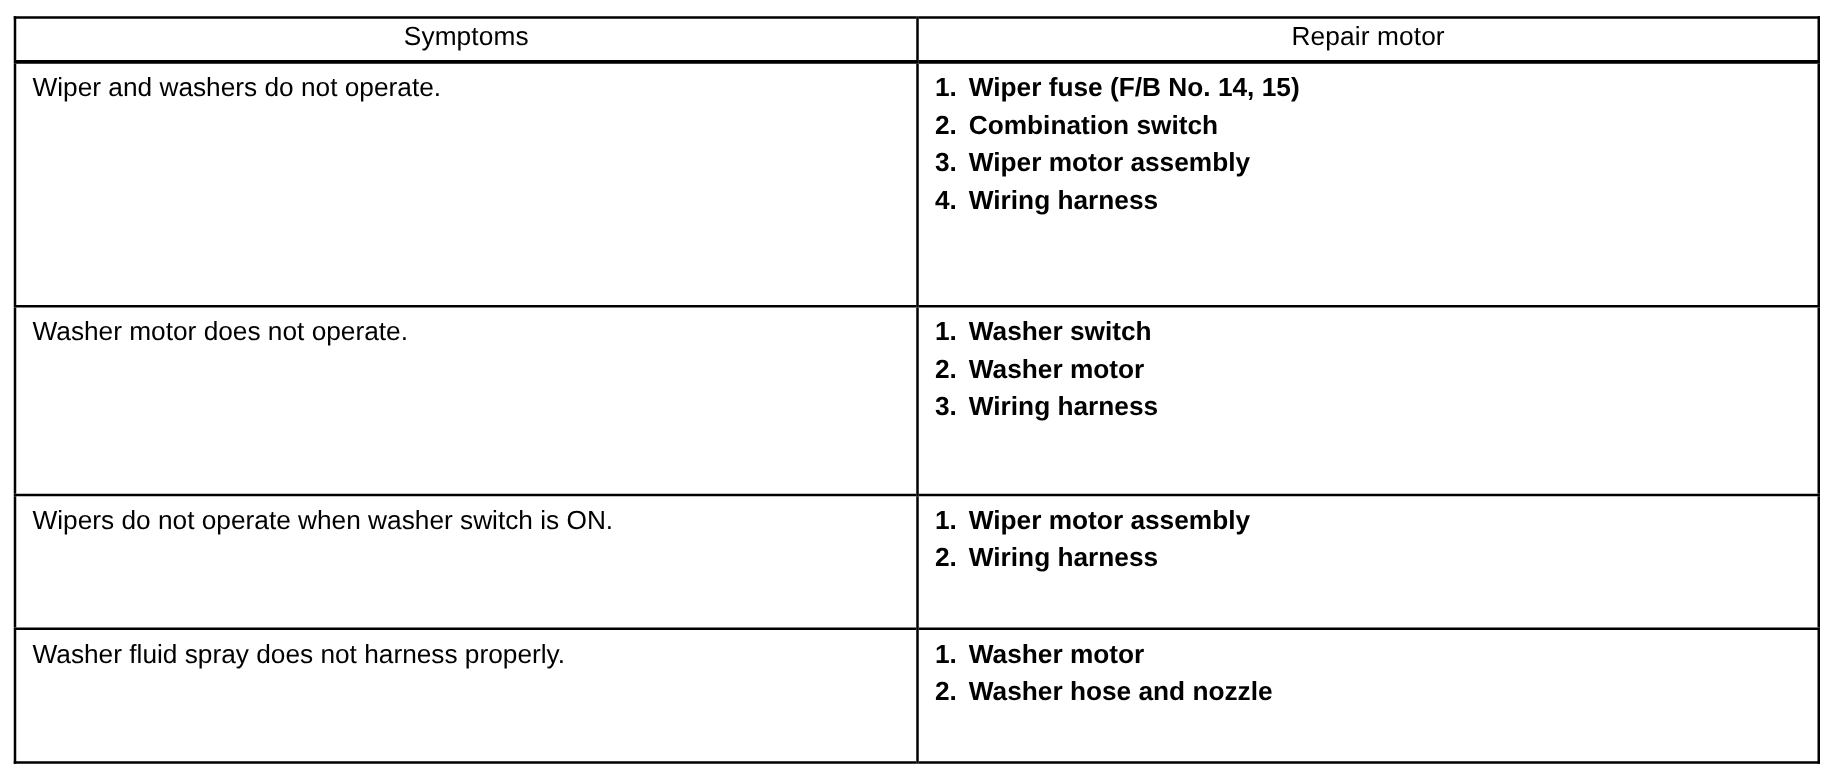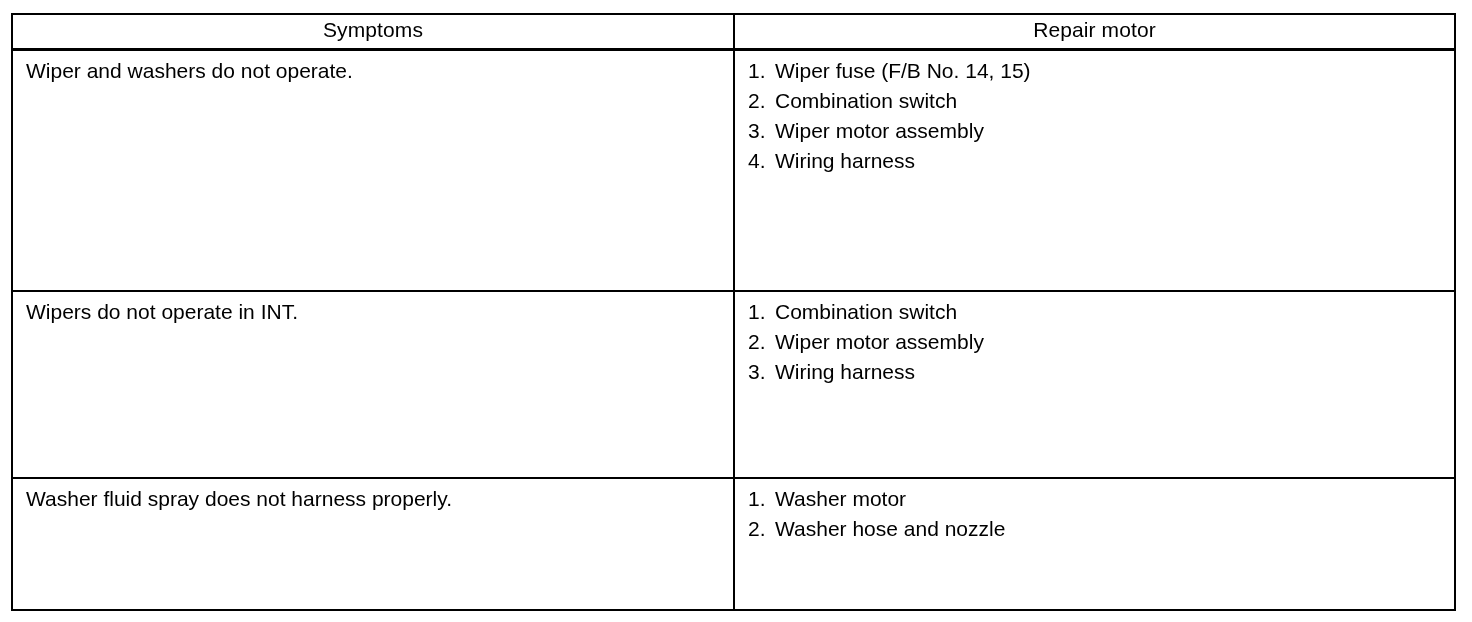--- a/index.html
+++ b/index.html
@@ -81,20 +81,21 @@
     display: block;
     padding-left: 7px;
     white-space: nowrap;
   }
 
   
   .repair-list {
     margin: 0;
     padding: 0;
     list-style: none;
+    font-weight: bold;
   }
   .repair-list li {
     display: block;
     padding-left: 7px;
     white-space: nowrap;
   }
   .repair-list li .num {
     display: inline-block;
     width: 27px;
   }
@@ -131,29 +132,40 @@
           </td>
           <td class="body-cell sep">
             <ul class="repair-list">
               <li><span class="num">1.</span><span class="label">Wiper fuse (F/B No. 14, 15)</span></li>
               <li><span class="num">2.</span><span class="label">Combination switch</span></li>
               <li><span class="num">3.</span><span class="label">Wiper motor assembly</span></li>
               <li><span class="num">4.</span><span class="label">Wiring harness</span></li>
             </ul>
           </td>
         </tr>
-        <tr class="r3">
+        <tr class="r4">
           <td class="body-cell">
-            <span class="symptom-text">Wipers do not operate in INT.</span>
+            <span class="symptom-text">Washer motor does not operate.</span>
           </td>
           <td class="body-cell sep">
             <ul class="repair-list">
-              <li><span class="num">1.</span><span class="label">Combination switch</span></li>
-              <li><span class="num">2.</span><span class="label">Wiper motor assembly</span></li>
+              <li><span class="num">1.</span><span class="label">Washer switch</span></li>
+              <li><span class="num">2.</span><span class="label">Washer motor</span></li>
               <li><span class="num">3.</span><span class="label">Wiring harness</span></li>
+            </ul>
+          </td>
+        </tr>
+        <tr class="r5">
+          <td class="body-cell">
+            <span class="symptom-text">Wipers do not operate when washer switch is ON.</span>
+          </td>
+          <td class="body-cell sep">
+            <ul class="repair-list">
+              <li><span class="num">1.</span><span class="label">Wiper motor assembly</span></li>
+              <li><span class="num">2.</span><span class="label">Wiring harness</span></li>
             </ul>
           </td>
         </tr>
         <tr class="r6">
           <td class="body-cell">
             <span class="symptom-text">Washer fluid spray does not harness properly.</span>
           </td>
           <td class="body-cell sep">
             <ul class="repair-list">
               <li><span class="num">1.</span><span class="label">Washer motor</span></li>

